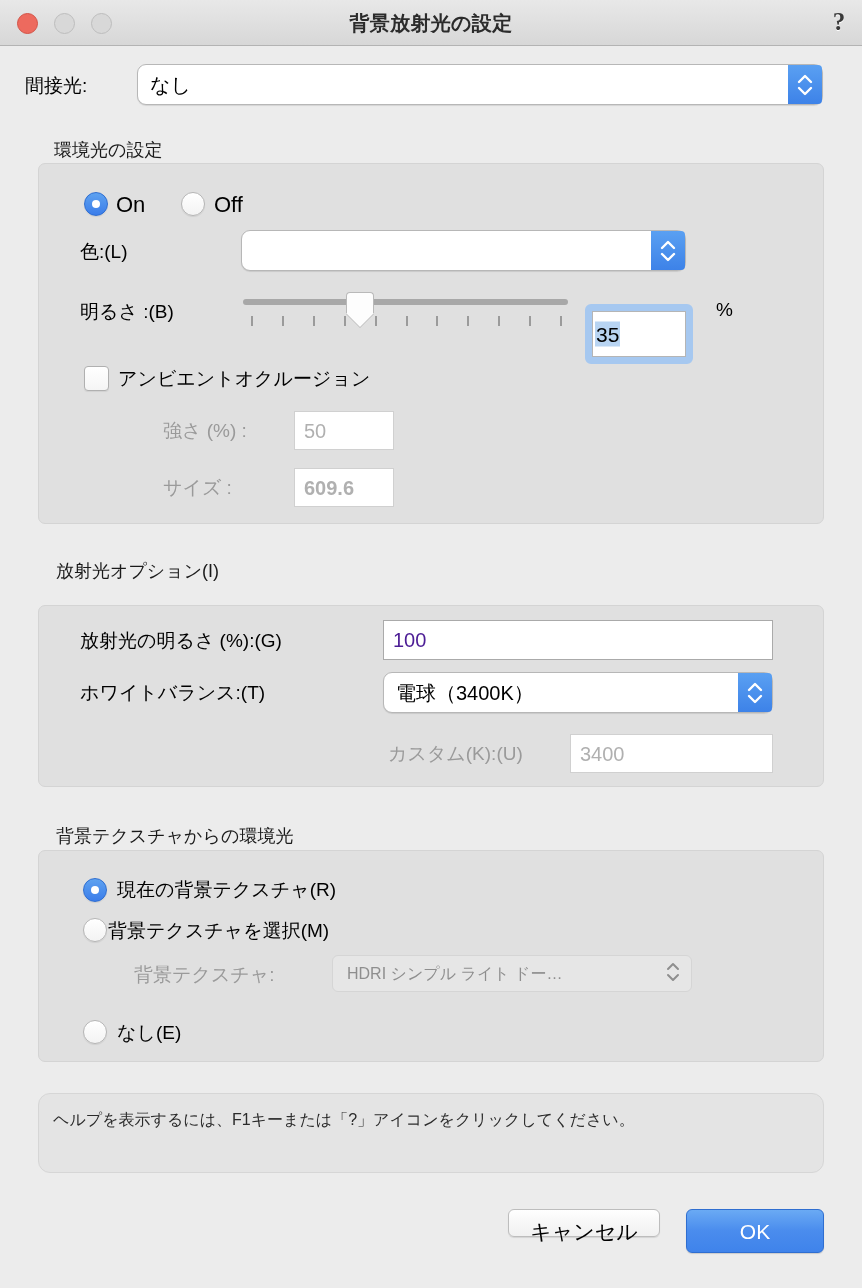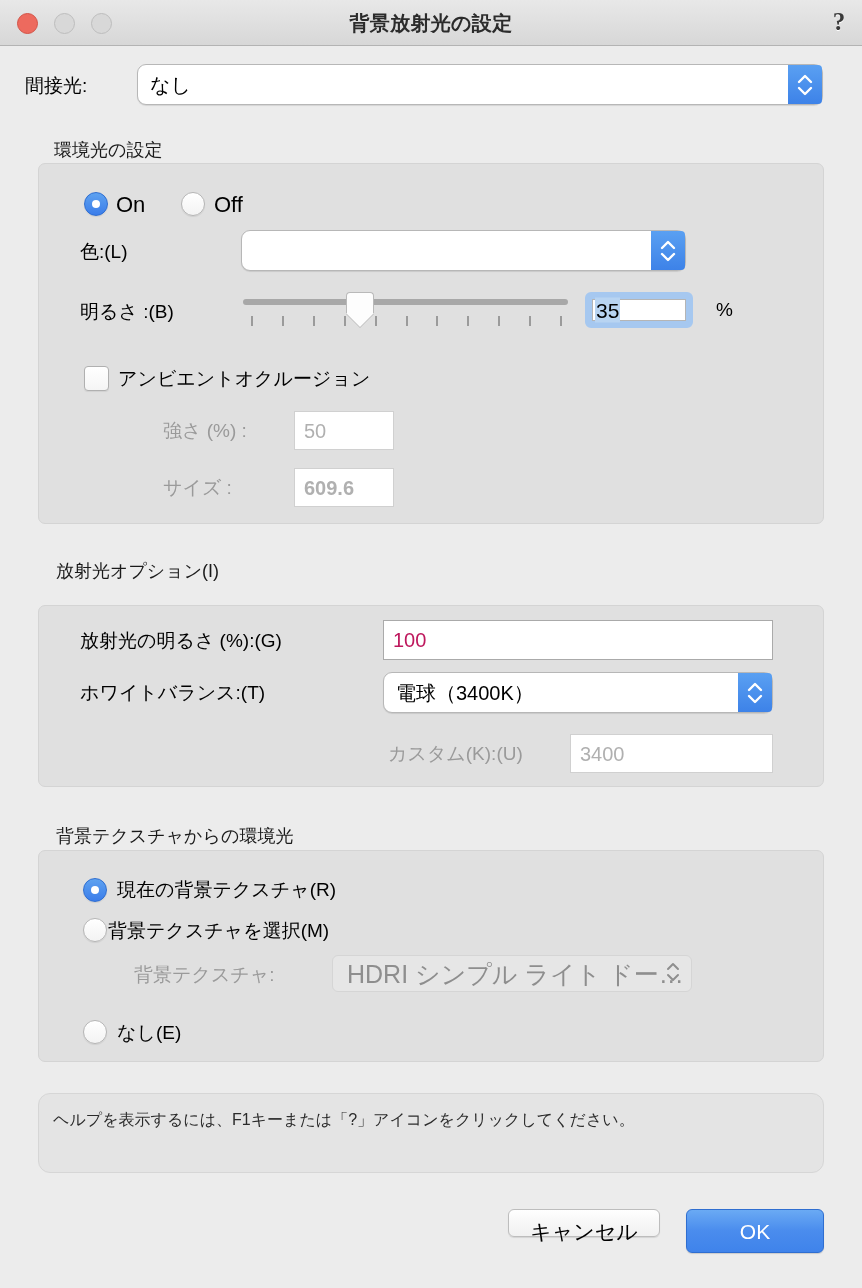--- a/index.html
+++ b/index.html
@@ -119,21 +119,21 @@
     background: #fff;
     border: 1px solid #aaa;
     box-sizing: border-box;
   }
   .field .val {
     position: absolute;
     left: 9px;
     top: 50%;
     transform: translateY(-50%);
     font-size: 20px;
-    color: #be185d;
+    color: #4c1d95;
     white-space: nowrap;
   }
   .field.disabled { background: #fff; border-color: #d0d0d0; }
   .field.disabled .val { color: #b0b0b0; }
 
   
   .focusring {
     position: absolute;
     border: 4px solid #a6c8f0;
     border-radius: 6px;
@@ -236,21 +236,21 @@
     background: #e6e6e6;
     border: 1px solid #d5d5d5;
     border-radius: 6px;
     box-sizing: border-box;
   }
   .popup-dim .val {
     position: absolute;
     left: 14px;
     top: 50%;
     transform: translateY(-50%);
-    font-size: 25px;
+    font-size: 16px;
     color: #8e8e8e;
     white-space: nowrap;
   }
   .popup-dim .chev {
     position: absolute;
     right: 10px; top: 50%;
     transform: translateY(-50%);
   }
 
   
@@ -346,21 +346,21 @@
     <div class="tick" style="left: 343.7px; top: 316px;"></div>
     <div class="tick" style="left: 374.6px; top: 316px;"></div>
     <div class="tick" style="left: 405.5px; top: 316px;"></div>
     <div class="tick" style="left: 436.4px; top: 316px;"></div>
     <div class="tick" style="left: 467.3px; top: 316px;"></div>
     <div class="tick" style="left: 498.2px; top: 316px;"></div>
     <div class="tick" style="left: 529.1px; top: 316px;"></div>
     <div class="tick" style="left: 560px; top: 316px;"></div>
   </div>
 
-<div class="focusring" style="left:585px; top:292px; width:108px; height:36px;">
+<div class="focusring" style="left:585px; top:304px; width:108px; height:60px;">
   <div class="inner"></div>
   <div class="sel">35</div>
 </div>
 <div class="lbl" style="left:716px; top:299px;">%</div>
 
 <div class="checkbox" style="left:84px; top:366px;"></div>
 <div class="lbl" style="left:118px; top:366px;">アンビエントオクルージョン</div>
 
 <div class="lbl dim" style="left:163px; top:418px;">強さ (%) :</div>
 <div class="field disabled" style="left:294px; top:411px; width:100px; height:39px;">

